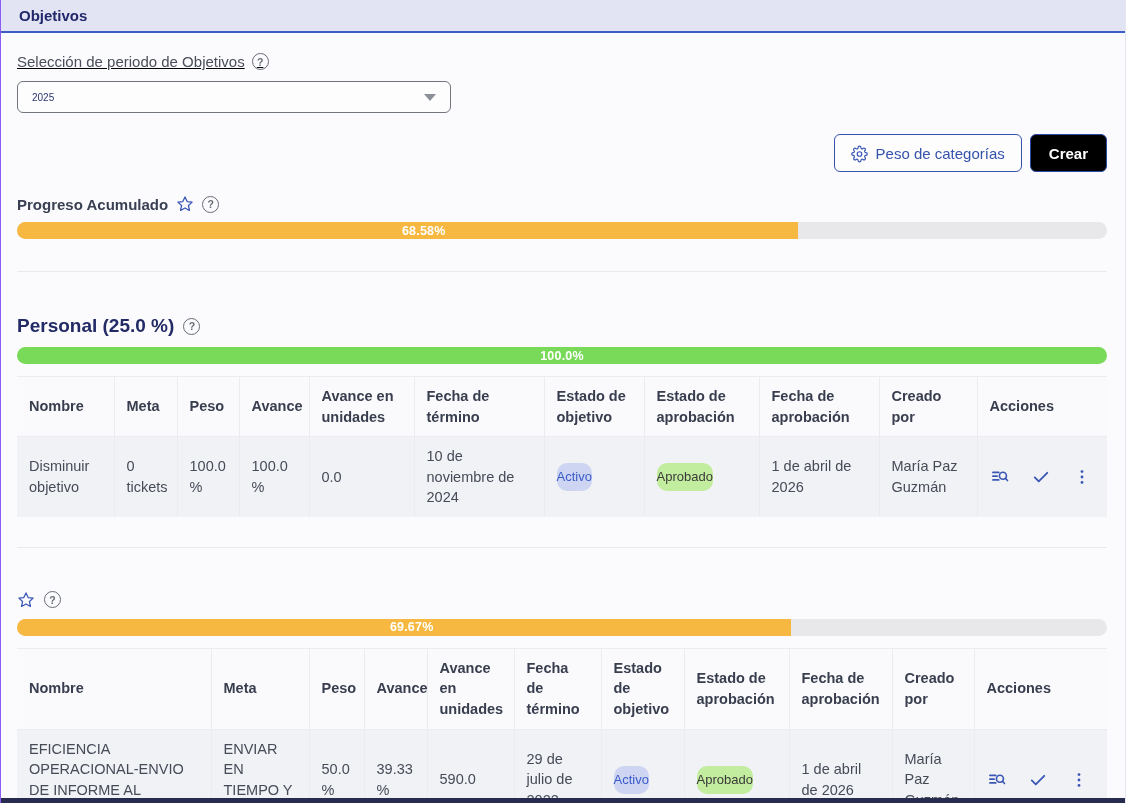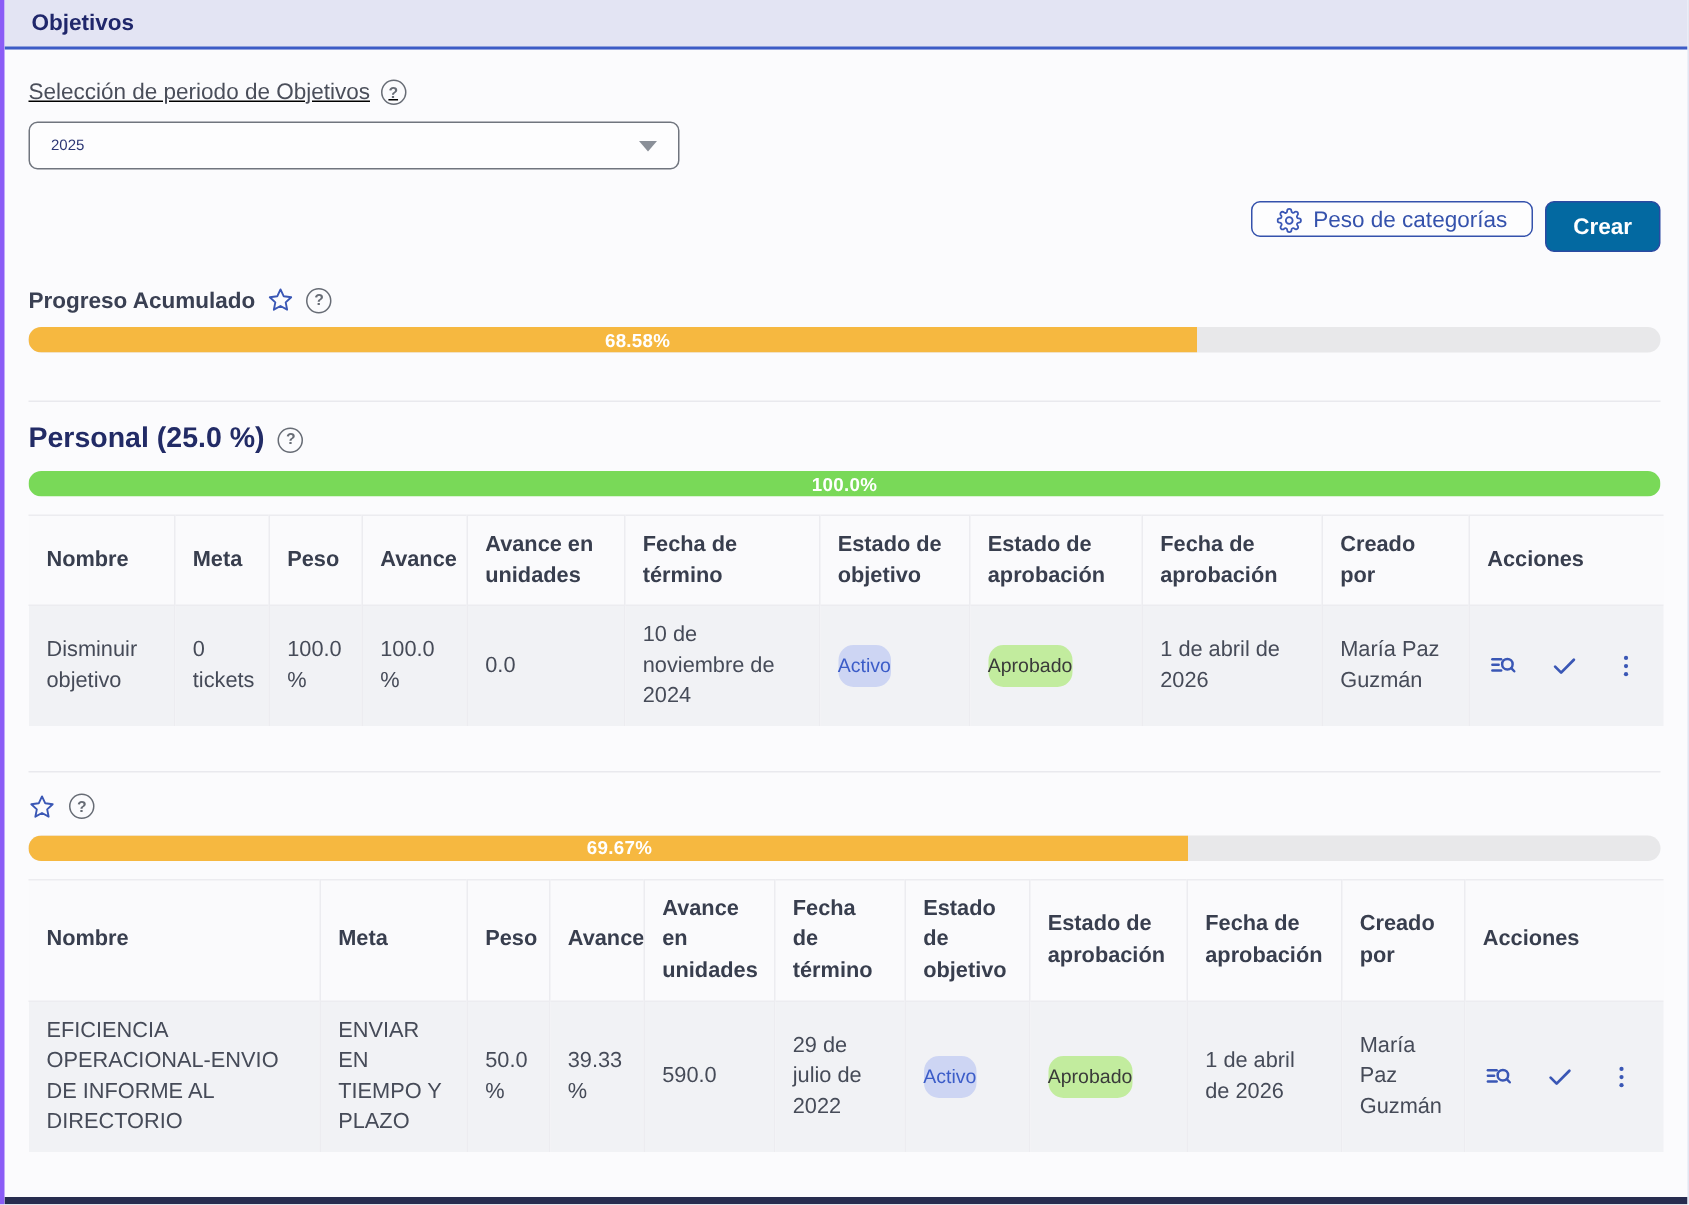--- a/index.html
+++ b/index.html
@@ -4,21 +4,21 @@
 <style>
   html,body{margin:0;padding:0;}
   body{
     width:1126px;height:803px;overflow:hidden;
     font-family:"Liberation Sans", sans-serif;
     background:#ffffff;
   }
   .page{
     position:relative;width:1126px;height:803px;overflow:hidden;
     background:#FBFBFD;box-sizing:border-box;
-    border-left:3px solid #8b5cf6;border-right:1px solid #E2E6F2;
+    border-left:1px solid #8b5cf6;border-right:1px solid #E2E6F2;
   }
   
   .panel-header{
     height:31px;background:#E3E4F3;border-bottom:2px solid #3D5CC6;
     display:flex;align-items:center;padding-left:18px;
   }
   .panel-header .title{font-size:15px;font-weight:700;color:#20276B;}
   
   .content{padding:18px 18px 0 16px;}
   .field-label-row{display:flex;align-items:center;gap:7px;margin-top:2px;text-decoration:underline;}
@@ -34,41 +34,41 @@
     display:flex;align-items:center;justify-content:space-between;
     padding:0 14px;box-sizing:border-box;cursor:pointer;
   }
   .select-value{font-size:10px;color:#2B3674;}
   .select-caret{
     width:0;height:0;border-left:6px solid transparent;border-right:6px solid transparent;
     border-top:7px solid #8A8F98;
   }
   
   .toolbar{margin-top:21px;display:flex;justify-content:flex-end;gap:8px;}
-  .btn{height:24px;border-radius:6px;font-size:15px;display:inline-flex;align-items:center;
+  .btn{height:38px;border-radius:6px;font-size:15px;display:inline-flex;align-items:center;
     justify-content:center;cursor:pointer;box-sizing:border-box;font-family:inherit;}
   .btn-outline{background:#FDFDFE;border:1px solid #3552AC;color:#3552AC;padding:0 16px;gap:8px;}
-  .btn-solid{background:#0369a1;border:1px solid #2B4AA2;color:#fff;padding:16px 18px;font-weight:700;}
+  .btn-solid{background:#000000;border:1px solid #2B4AA2;color:#fff;padding:16px 18px;font-weight:700;}
   .gear-svg{width:17px;height:17px;stroke:#3552AC;fill:none;stroke-width:2;}
   
   .bar-title-row{display:flex;align-items:center;gap:8px;margin-top:23px;}
   .bar-title{font-size:15px;font-weight:700;color:#3A4053;}
   .star-icon{width:18px;height:18px;display:inline-flex;cursor:pointer;}
   .star-icon svg{width:18px;height:18px;stroke:#3A57B5;fill:none;stroke-width:1.7;}
   .progressbar{
     margin-top:9px;height:17px;background:#E8E8EA;border-radius:9px;overflow:hidden;
     width:100%;
   }
   .progressbar .fill{
     height:100%;display:flex;align-items:center;justify-content:center;
   }
   .progressbar .pct{font-size:12.5px;font-weight:700;color:#FFFFFF;letter-spacing:.2px;}
   .divider{border:none;border-top:1px solid #E9E9EE;margin:32px 0 0 0;}
   
-  .category .section-head{display:flex;align-items:center;gap:9px;margin-top:14px;}
+  .category .section-head{display:flex;align-items:center;gap:9px;margin-top:43px;}
   .section-title{font-size:19px;font-weight:600;color:#222B66;margin:0;}
   .category .progressbar{margin-top:10px;}
   
   table.data-table{
     width:100%;border-collapse:collapse;table-layout:fixed;margin-top:12px;
     font-size:14.5px;color:#464B58;
   }
   table.data-table th, table.data-table td{
     text-align:left;vertical-align:middle;padding:9px 12px;
     border-right:1px solid #ECECF0;overflow:hidden;line-height:1.42;

